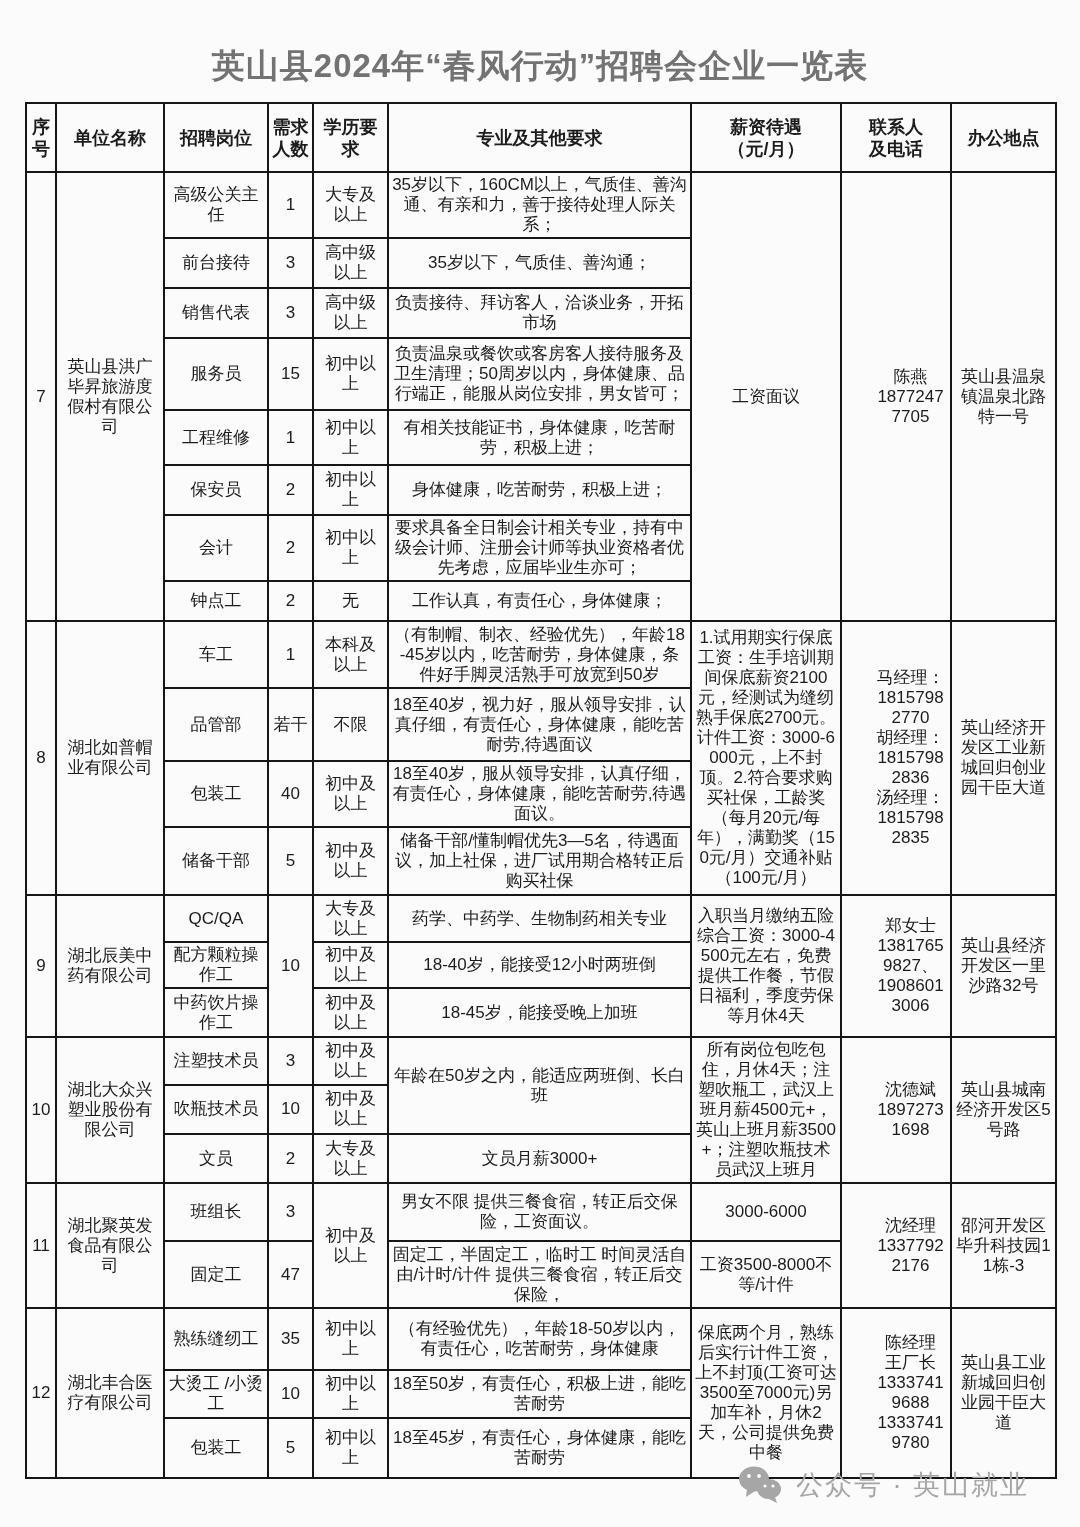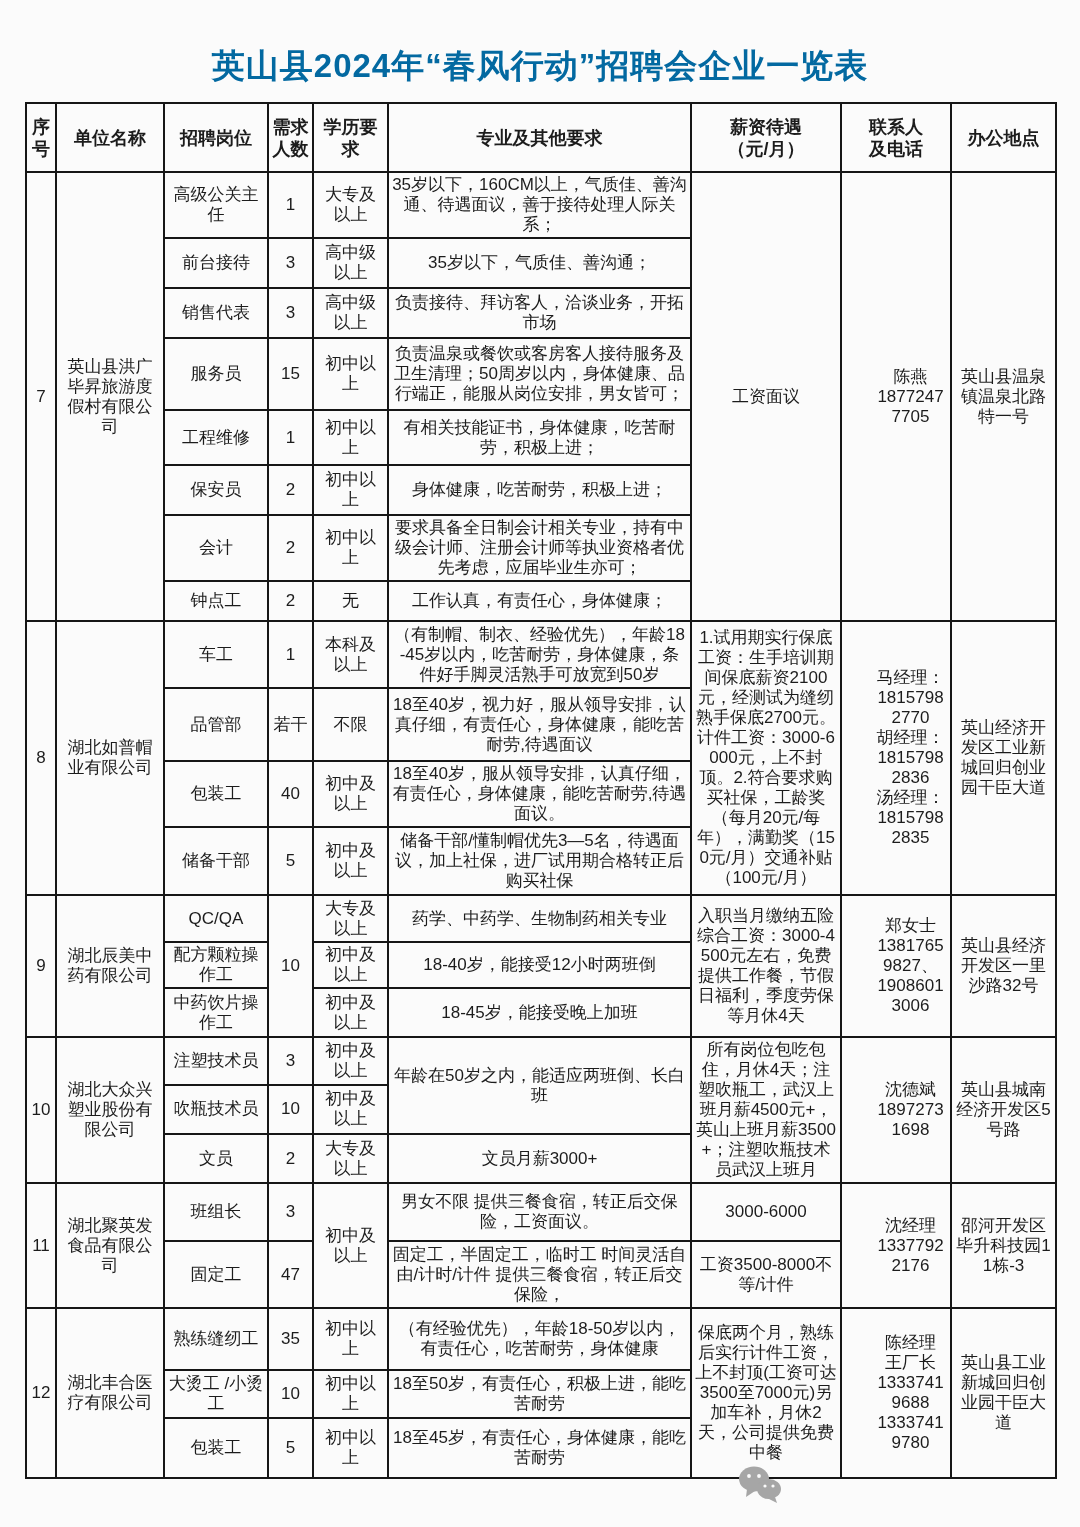--- a/index.html
+++ b/index.html
@@ -11,21 +11,21 @@
     position:relative;
     overflow:hidden;
   }
   .title {
     text-align:center;
     font-size:33px;
     font-weight:bold;
     letter-spacing:1px;
     padding-top:44px;
     margin:0 0 13px 0;
-    color:#0369a1;
+    color:#737373;
   }
   table {
     border-collapse:collapse;
     table-layout:fixed;
     width:1030px;
     margin-left:25px;
   }
   th, td {
     border:2px solid #161616;
     vertical-align:middle;
@@ -87,21 +87,21 @@
         <th>办公地点</th>
       </tr>
     </thead>
   <tbody>
       <tr style="height: 63px;">
         <td rowspan="8">7</td>
         <td rowspan="8">英山县洪广毕昇旅游度假村有限公司</td>
         <td>高级公关主任</td>
         <td>1</td>
         <td>大专及以上</td>
-        <td>35岁以下，160CM以上，气质佳、善沟通、待遇面议，善于接待处理人际关系；</td>
+        <td>35岁以下，160CM以上，气质佳、善沟通、有亲和力，善于接待处理人际关系；</td>
         <td rowspan="8">工资面议</td>
         <td rowspan="8" class="pre">陈燕
 18772477705</td>
         <td rowspan="8">英山县温泉镇温泉北路特一号</td>
       </tr>
       <tr style="height: 50px;">
         <td>前台接待</td>
         <td>3</td>
         <td>高中级以上</td>
         <td>35岁以下，气质佳、善沟通；</td>
@@ -275,13 +275,14 @@
       <ellipse cx="16" cy="13" rx="15" ry="12.5" fill="#a6a6a6"></ellipse>
       <polygon points="9,23 8,31 17,25" fill="#a6a6a6"></polygon>
       <circle cx="11" cy="10" r="1.9" fill="#fbfbfb"></circle>
       <circle cx="21" cy="10" r="1.9" fill="#fbfbfb"></circle>
       <ellipse cx="31" cy="23" rx="12" ry="10" fill="#a6a6a6"></ellipse>
       <polygon points="37,31 39,37 30,32.5" fill="#a6a6a6"></polygon>
       <circle cx="27" cy="20" r="1.6" fill="#fbfbfb"></circle>
       <circle cx="35" cy="20" r="1.6" fill="#fbfbfb"></circle>
     </svg>
   </span>
+  <span>公众号 · 英山就业</span>
 </div>
 
 </body></html>

